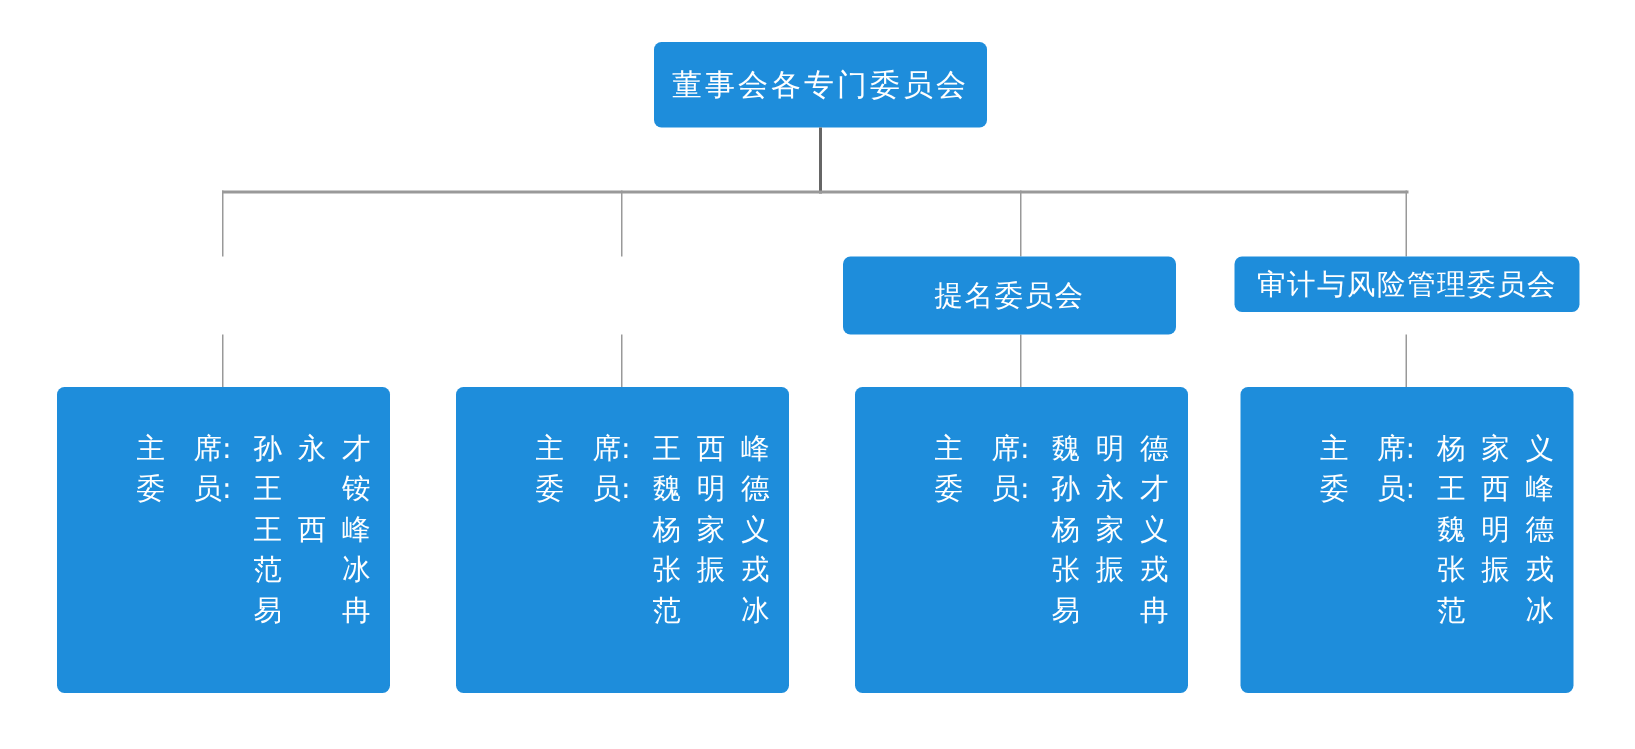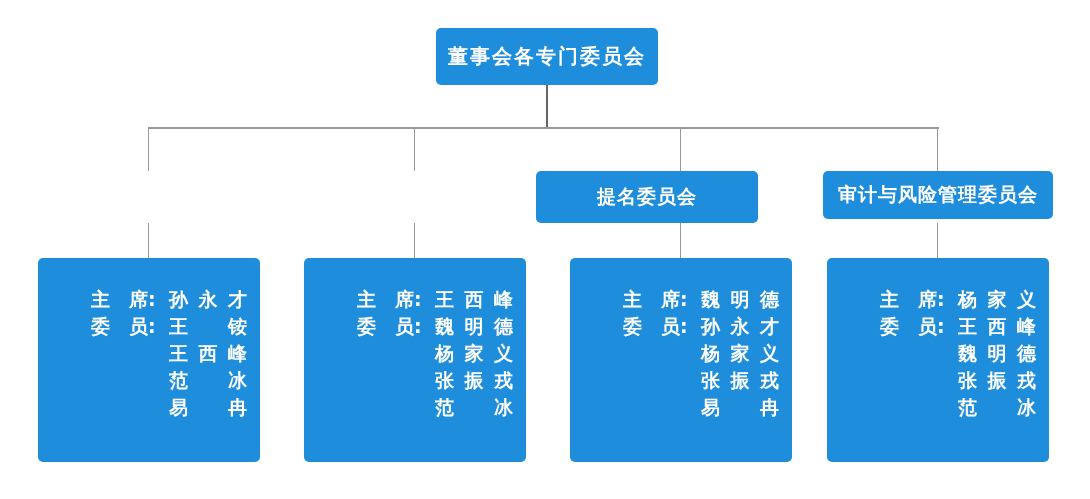--- a/index.html
+++ b/index.html
@@ -10,21 +10,21 @@
     width: 1090px;
     height: 499px;
     background: #ffffff;
     overflow: hidden;
   }
   .box {
     position: absolute;
     background: #1e8ddb;
     border-radius: 5px;
     color: #ffffff;
-    font-weight: bold;
+    font-weight: normal;
   }
   .hbox {
     display: flex;
     align-items: center;
     justify-content: center;
     font-size: 19px;
     letter-spacing: 1px;
     text-align: center;
     white-space: nowrap;
   }
@@ -70,24 +70,24 @@
   <div class="line" style="left:148px; top:127px; width:1px; height:44px; background:#999999;"></div>
   <div class="line" style="left:414px; top:127px; width:1px; height:44px; background:#999999;"></div>
   <div class="line" style="left:680px; top:127px; width:1px; height:44px; background:#999999;"></div>
   <div class="line" style="left:937px; top:127px; width:1px; height:44px; background:#999999;"></div>
 
   <div class="line" style="left:148px; top:223px; width:1px; height:35px; background:#999999;"></div>
   <div class="line" style="left:414px; top:223px; width:1px; height:35px; background:#999999;"></div>
   <div class="line" style="left:680px; top:223px; width:1px; height:35px; background:#999999;"></div>
   <div class="line" style="left:937px; top:223px; width:1px; height:35px; background:#999999;"></div>
 
-  <div class="box hbox" style="left:536px; top:171px; width:222px; height:52px;">
+  <div class="box hbox" style="left:562px; top:171px; width:222px; height:52px;">
     <span>提名委员会</span>
   </div>
-  <div class="box hbox" style="left:823px; top:171px; width:230px; height:48px;">
+  <div class="box hbox" style="left:823px; top:171px; width:230px; height:37px;">
     <span>审计与风险管理委员会</span>
   </div>
 
   <div class="box mbox" style="left:38px; top:258px; width:222px; height:204px;">
     <div class="mline">
       <span class="mlabel">主　席:</span>
       <span class="mname">
           <span>孙</span>
           <span>永</span>
           <span>才</span>

